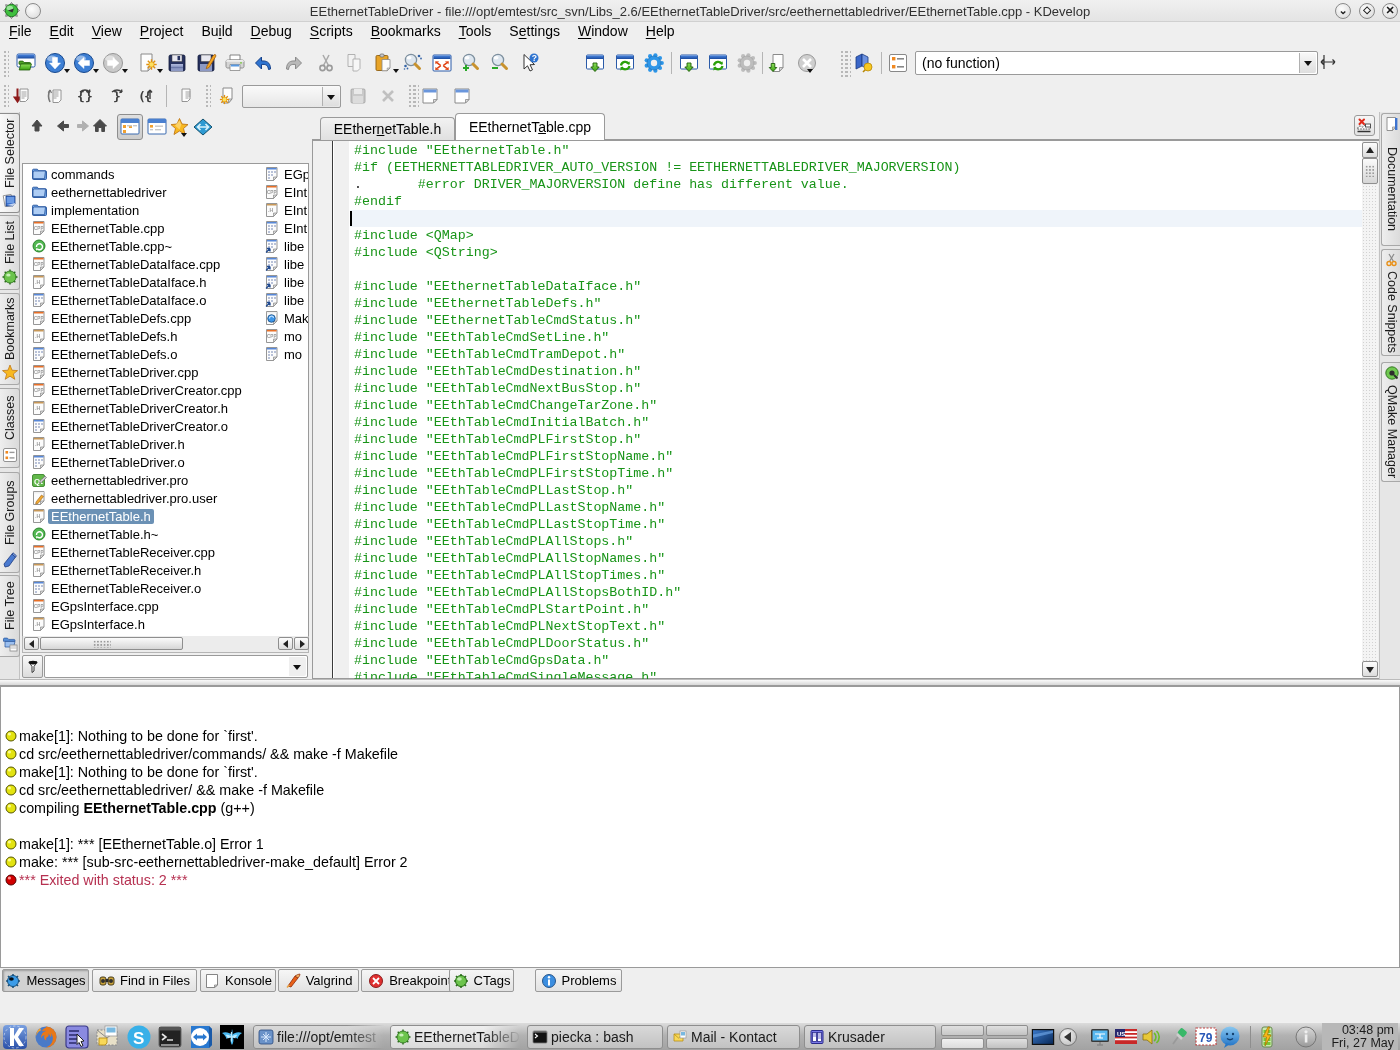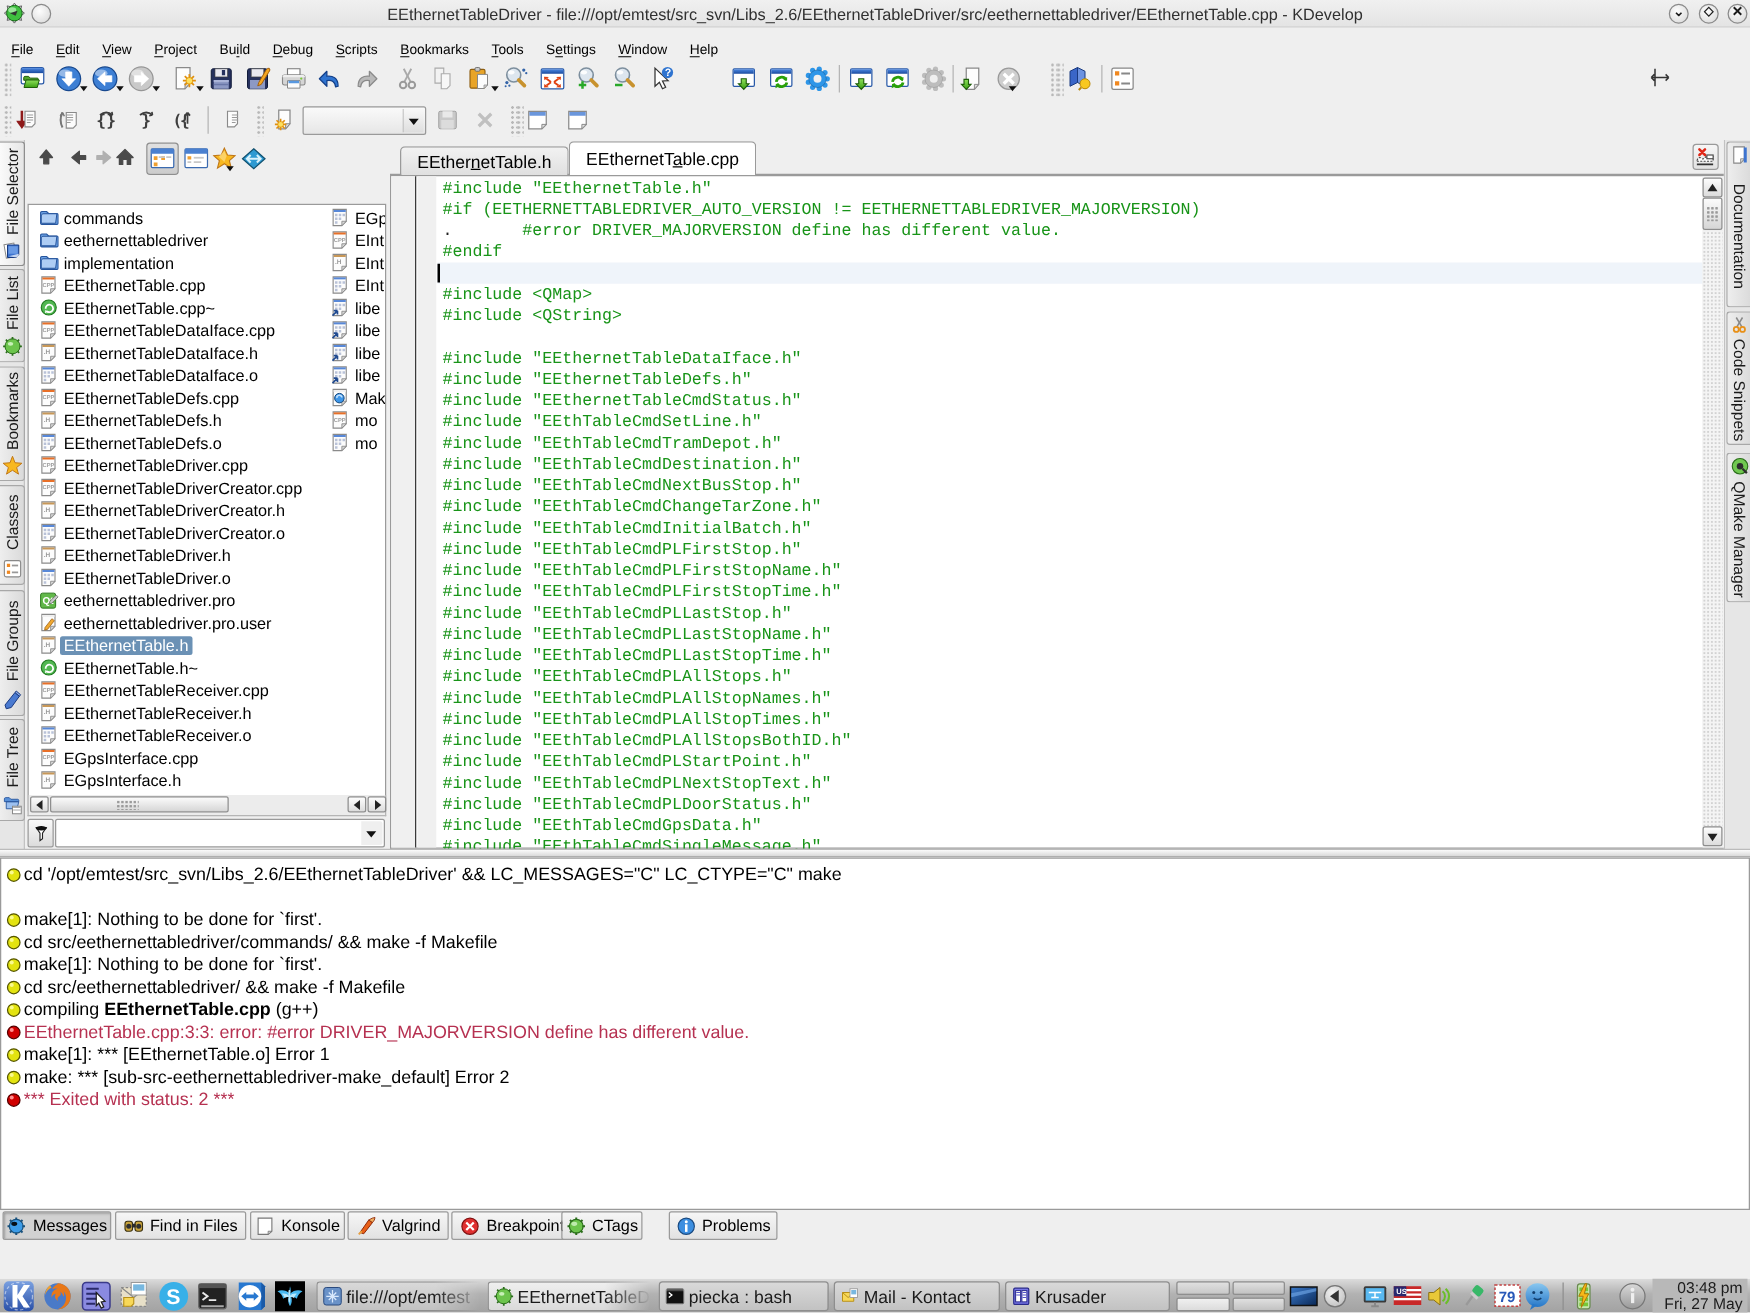--- a/index.html
+++ b/index.html
@@ -11,21 +11,21 @@
 #titlebar { left:0; top:0; width:1400px; height:22px;
   background:linear-gradient(#f0f0f0,#e4e4e4); border-bottom:1px solid #d0d0d0; }
 #title-text { left:0; top:4px; width:1400px; text-align:center; font-size:13px; color:#303030; }
 .tb-round { position:absolute; top:3px; width:16px; height:16px; border-radius:50%;
   background:radial-gradient(circle at 40% 35%, #fdfdfd, #e2e2e2 70%, #cfcfcf);
   border:1px solid #8a8a8a; }
 .tb-glyph { position:absolute; top:2px; width:16px; height:16px; text-align:center;
   font-size:11px; font-weight:bold; color:#1a1a1a; line-height:16px; }
 
 #menubar { left:0; top:23px; width:1400px; height:23px; background:#efefef;
-  display:flex; align-items:flex-end; font-size:11px; color:#000; }
+  display:flex; align-items:flex-start; font-size:14px; color:#000; }
 #menubar span { padding:0 9px; }
 #menubar u { text-decoration:underline; text-underline-offset:2px; }
 
 #toolbar1 { left:0; top:46px; width:1400px; height:35px; background:#efefef; }
 #toolbar2 { left:0; top:81px; width:1400px; height:31px; background:#efefef; }
 .handle { position:absolute; width:6px; background-image:radial-gradient(circle, #b8b8b8 1px, transparent 1.2px);
   background-size:4px 4px; }
 .tsep { position:absolute; width:1px; background:#b5b5b5; }
 .icon22 { position:absolute; width:22px; height:22px; top:6px; }
 .icon20 { position:absolute; width:20px; height:20px; top:5px; }
@@ -373,20 +373,24 @@
             <rect x="10" y="6" width="7" height="1.6"></rect>
             <rect x="10" y="14" width="7" height="1.6"></rect>
           </g>
         </svg></div>
 <div class="dd" style="left:807px;top:23px;border-left-width:3.5px;border-right-width:3.5px;border-top-width:4.5px"></div>
 <div class="tsep" style="left:671px;top:6px;height:22px"></div>
 <div class="tsep" style="left:762px;top:6px;height:22px"></div>
 <div class="tsep" style="left:881px;top:6px;height:22px"></div>
 <div class="handle" style="left:840px;top:4px;height:27px"></div>
       <div class="handle" style="left:845px;top:4px;height:27px"></div>
+<div class="combo" style="left:915px;top:5px;width:403px;height:24px">
+<div style="position:absolute;left:6px;top:3px;font-size:14px">(no function)</div>
+        <div class="btn"></div>
+      </div>
 <svg style="position:absolute;left:1320px;top:8px" width="16" height="16" viewBox="0 0 16 16">
         <path d="M4 1 v14 M1 8 h14 M1 8 l2.5-2.5 M1 8 l2.5 2.5 M15 8 l-2.5-2.5 M15 8 l-2.5 2.5" stroke="#333" stroke-width="1.2" fill="none"></path>
       </svg>
 </div>
 
 <div class="abs" id="toolbar2">
   <div class="handle" style="left:3px;top:3px;height:25px"></div>
 <div class="icon20" style="left:13px"><svg width="20" height="20" viewBox="0 0 20 20">
           <path d="M4.5 2.5 v9 M4.5 15.5 l-2.8-4 h5.6 Z" stroke="#8e1a1a" stroke-width="2" fill="#8e1a1a"></path>
           <path d="M7 3 h8 v10 l-2.5 2.5 h-5.5 Z" fill="#fcfcfc" stroke="#8a8a8a" stroke-width="0.9"></path>
@@ -991,24 +995,20 @@
 <div style="position:absolute;left:3px;top:24px;width:10px;height:12px;background-image:radial-gradient(circle,#9a9a9a 0.9px,transparent 1.1px);background-size:3.3px 3.3px"></div>
 <div style="position:absolute;left:0px;top:44px;width:16px;height:476px;background-image:radial-gradient(circle,#d2d2d2 0.8px,transparent 1px);background-size:3px 3px;background-color:#f4f4f4"></div>
 <div class="sb-btn" style="left:0px;top:520px;width:16px;height:16px"></div>
 <div class="arr" style="left:4px;top:526px;border-left:4.5px solid transparent;border-right:4.5px solid transparent;border-top:6px solid #222"></div>
 </div>
 </div>
 
 <div class="abs" id="splitter"></div>
 
 <div class="abs" id="messages">
-      <div class="mrow" style="top:5px"><svg width="12" height="12" viewBox="0 0 12 12">
-          <circle cx="6" cy="6" r="5" fill="#e3e310" stroke="#555500" stroke-width="1"></circle>
-          <circle cx="4.4" cy="4" r="1.6" fill="#fafa90"></circle>
-        </svg>cd '/opt/emtest/src_svn/Libs_2.6/EEthernetTableDriver' &amp;&amp; LC_MESSAGES="C" LC_CTYPE="C" make</div>
 <div class="mrow" style="top:41px"><svg width="12" height="12" viewBox="0 0 12 12">
           <circle cx="6" cy="6" r="5" fill="#e3e310" stroke="#555500" stroke-width="1"></circle>
           <circle cx="4.4" cy="4" r="1.6" fill="#fafa90"></circle>
         </svg>make[1]: Nothing to be done for `first'.</div>
 <div class="mrow" style="top:59px"><svg width="12" height="12" viewBox="0 0 12 12">
           <circle cx="6" cy="6" r="5" fill="#e3e310" stroke="#555500" stroke-width="1"></circle>
           <circle cx="4.4" cy="4" r="1.6" fill="#fafa90"></circle>
         </svg>cd src/eethernettabledriver/commands/ &amp;&amp; make -f Makefile</div>
 <div class="mrow" style="top:77px"><svg width="12" height="12" viewBox="0 0 12 12">
           <circle cx="6" cy="6" r="5" fill="#e3e310" stroke="#555500" stroke-width="1"></circle>
@@ -1017,27 +1017,20 @@
 <div class="mrow" style="top:95px"><svg width="12" height="12" viewBox="0 0 12 12">
           <circle cx="6" cy="6" r="5" fill="#e3e310" stroke="#555500" stroke-width="1"></circle>
           <circle cx="4.4" cy="4" r="1.6" fill="#fafa90"></circle>
         </svg>cd src/eethernettabledriver/ &amp;&amp; make -f Makefile</div>
 <div class="mrow" style="top:113px">
         <svg width="12" height="12" viewBox="0 0 12 12">
           <circle cx="6" cy="6" r="5" fill="#e3e310" stroke="#555500" stroke-width="1"></circle>
           <circle cx="4.4" cy="4" r="1.6" fill="#fafa90"></circle>
         </svg>
         <span>compiling&nbsp;<b>EEthernetTable.cpp</b>&nbsp;(g++)</span>
-      </div>
-<div class="mrow" style="top:131px">
-        <svg width="12" height="12" viewBox="0 0 12 12">
-          <circle cx="6" cy="6" r="5" fill="#d00000" stroke="#550000" stroke-width="1"></circle>
-          <circle cx="4.4" cy="4" r="1.6" fill="#ff9090"></circle>
-        </svg>
-        <span class="mred">EEthernetTable.cpp:3:3: error: #error DRIVER_MAJORVERSION define has different value.</span>
       </div>
 <div class="mrow" style="top:149px"><svg width="12" height="12" viewBox="0 0 12 12">
           <circle cx="6" cy="6" r="5" fill="#e3e310" stroke="#555500" stroke-width="1"></circle>
           <circle cx="4.4" cy="4" r="1.6" fill="#fafa90"></circle>
         </svg>make[1]: *** [EEthernetTable.o] Error 1</div>
 <div class="mrow" style="top:167px"><svg width="12" height="12" viewBox="0 0 12 12">
           <circle cx="6" cy="6" r="5" fill="#e3e310" stroke="#555500" stroke-width="1"></circle>
           <circle cx="4.4" cy="4" r="1.6" fill="#fafa90"></circle>
         </svg>make: *** [sub-src-eethernettabledriver-make_default] Error 2</div>
 <div class="mrow" style="top:185px">

